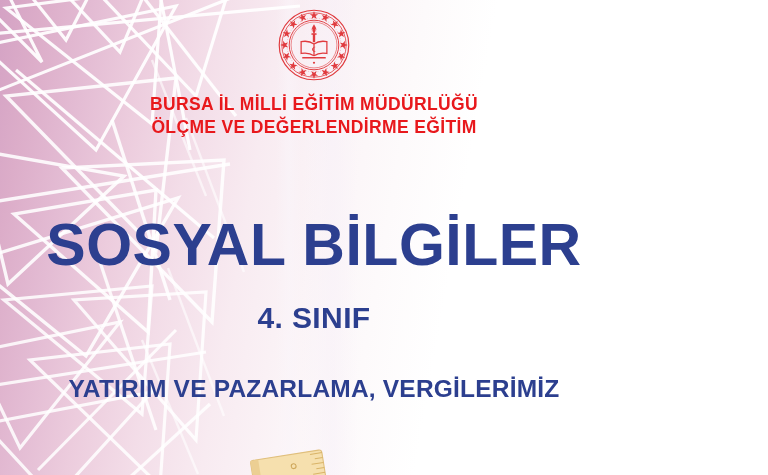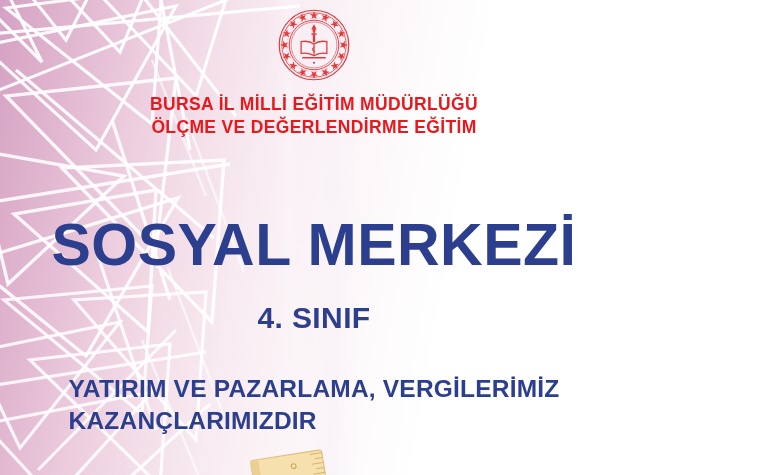--- a/index.html
+++ b/index.html
@@ -109,21 +109,21 @@
     margin-top: 26px;
     color: #2c3f8f;
     font-size: 30px;
     font-weight: bold;
     letter-spacing: 0.4px;
     white-space: nowrap;
   }
 
   .subject-block {
     margin-top: 38px;
-    text-align: left;
+    text-align: right;
     line-height: 1.32;
   }
   .subject-line {
     display: block;
     color: #2c3f8f;
     font-size: 24.5px;
     font-weight: bold;
     letter-spacing: 0.2px;
     white-space: nowrap;
   }
@@ -258,27 +258,26 @@
           <circle cx="50" cy="74" r="1.5"></circle>
         </g>
       </svg>
     </div>
 
     <div class="org-block">
       <span class="org-line">BURSA İL MİLLİ EĞİTİM MÜDÜRLÜĞÜ</span>
       <span class="org-line">ÖLÇME VE DEĞERLENDİRME EĞİTİM</span>
     </div>
 
-    <div class="main-title">SOSYAL MERKEZİ</div>
+    <div class="main-title">SOSYAL BİLGİLER</div>
 
     <div class="grade">4. SINIF</div>
 
     <div class="subject-block">
       <span class="subject-line">YATIRIM VE PAZARLAMA, VERGİLERİMİZ</span>
-      <span class="subject-line">KAZANÇLARIMIZDIR</span>
     </div>
 
   </div>
 
   <svg class="stationery" viewBox="0 0 92 42" xmlns="http://www.w3.org/2000/svg">
     <g transform="rotate(-9 46 26)">
       <rect x="10" y="6" width="72" height="40" rx="3" fill="#f6e0ae"></rect>
       <rect x="10" y="6" width="72" height="40" rx="3" fill="none" stroke="#e0bf7c" stroke-width="1.1"></rect>
       <rect x="10" y="6" width="8" height="40" fill="#eccf93"></rect>
       <g stroke="#d9b468" stroke-width="1">

